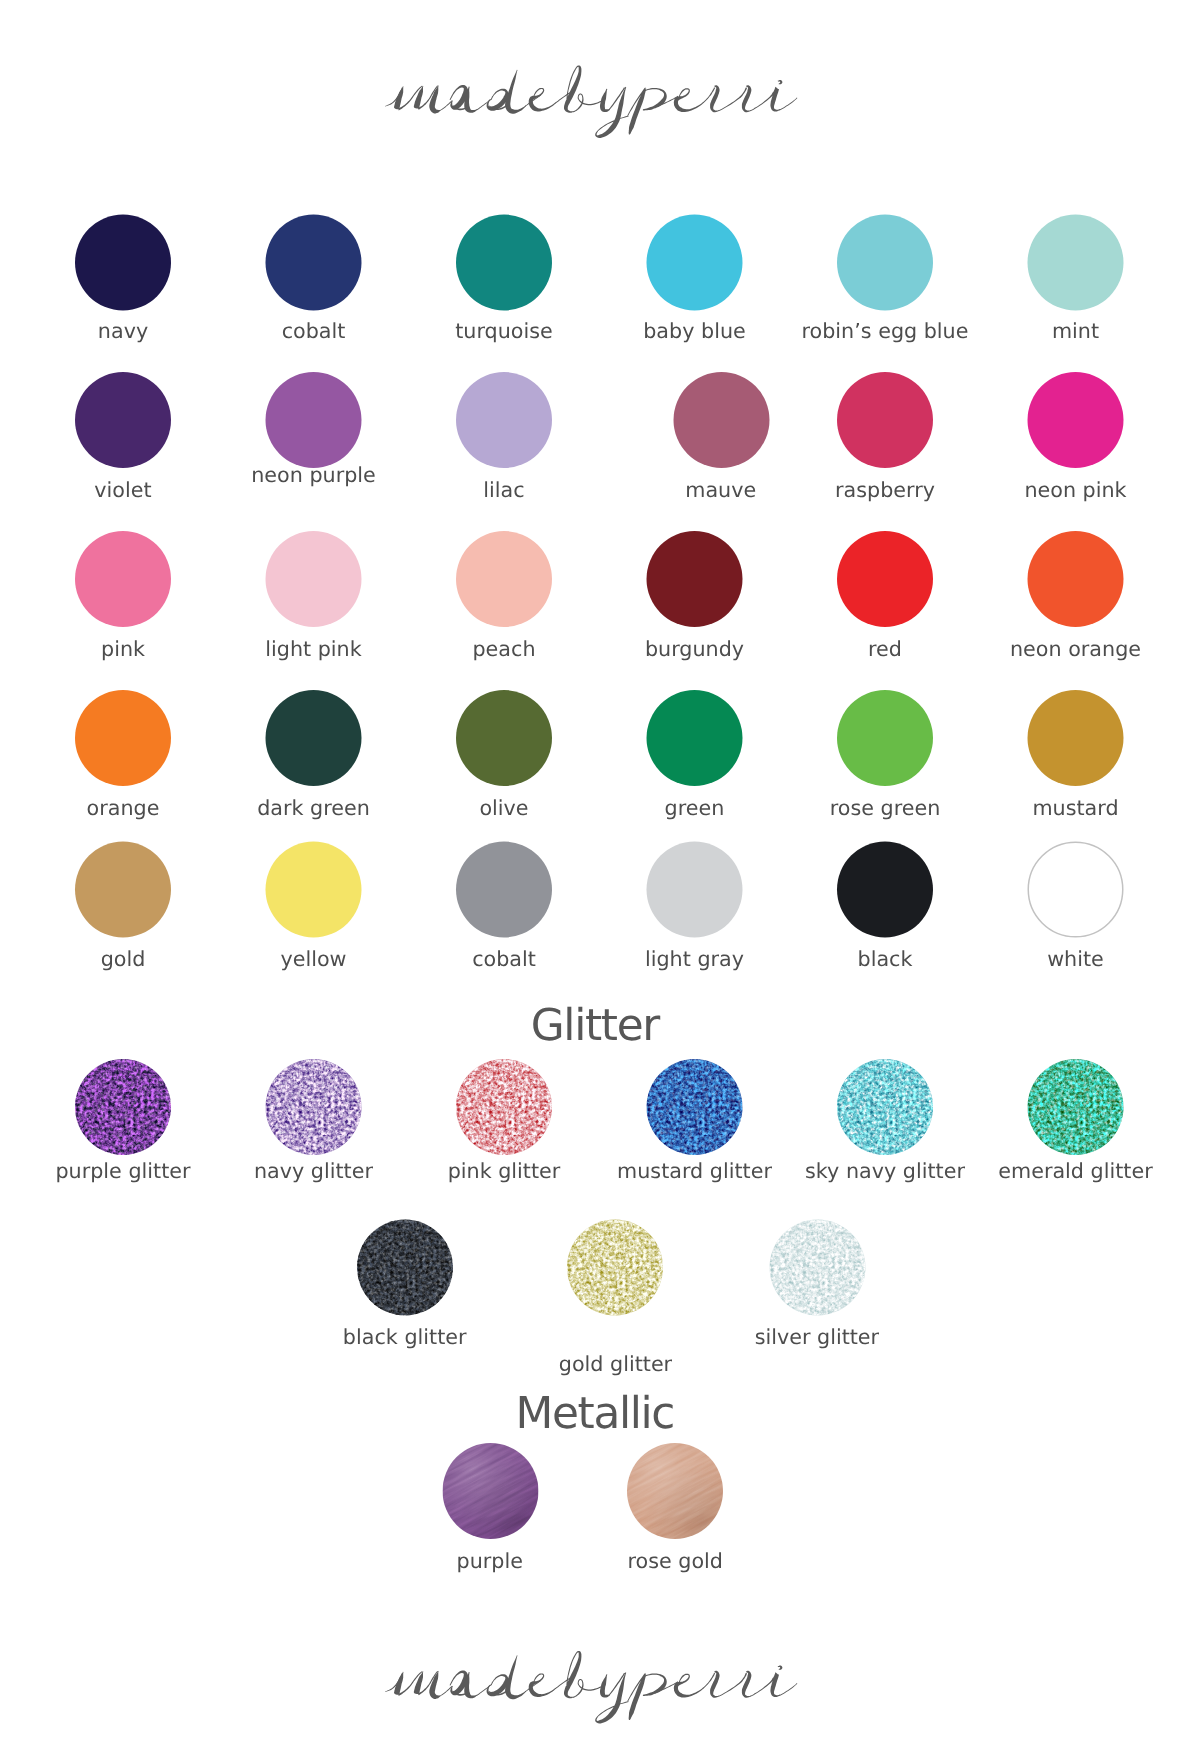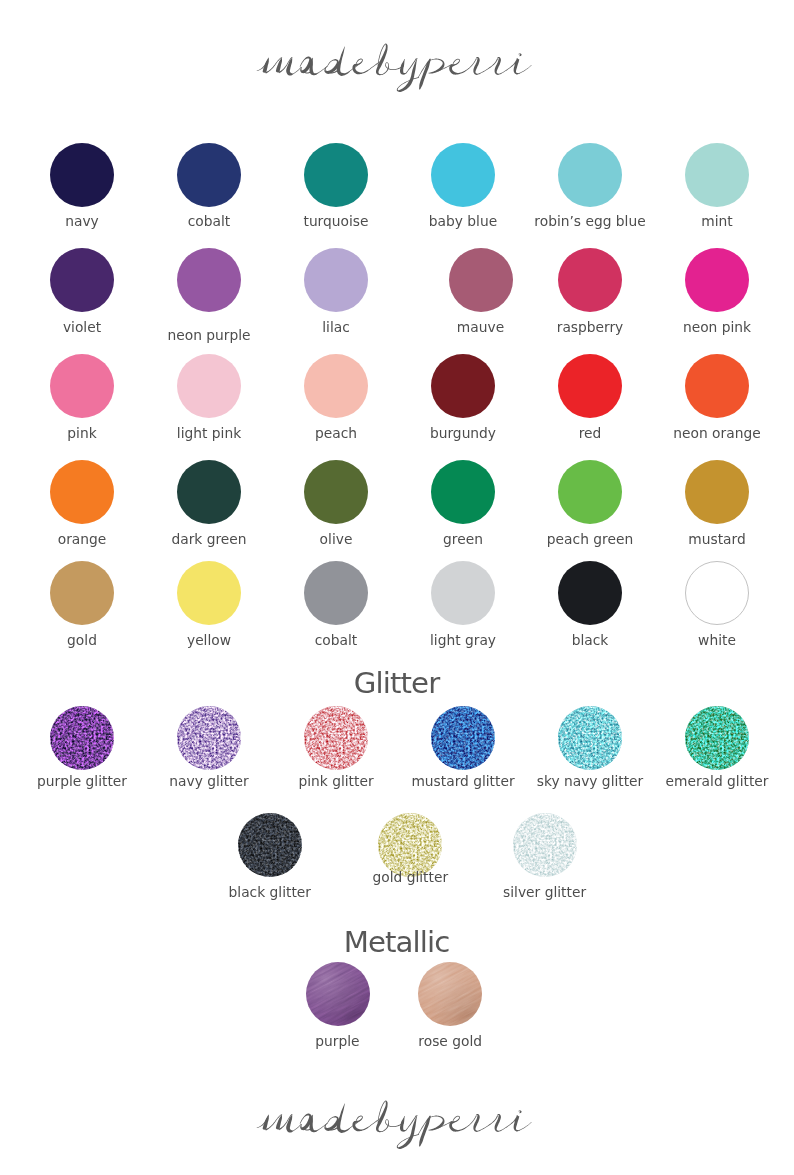--- a/index.html
+++ b/index.html
@@ -141,21 +141,21 @@
       <span class="lbl" style="top:72.4px">mint</span>
     </div>
 </div>
 <div class="row">
 <div class="swatch" style="left:18.5px;top:248.4px">
       <span class="dot" style="background:#48276b"></span>
       <span class="lbl" style="top:72.7px">violet</span>
     </div>
 <div class="swatch" style="left:145.5px;top:248.4px">
       <span class="dot" style="background:#9557a2"></span>
-      <span class="lbl" style="top:81px">neon purple</span>
+      <span class="lbl" style="top:63px">neon purple</span>
     </div>
 <div class="swatch" style="left:272.5px;top:248.4px">
       <span class="dot" style="background:#b6a8d3"></span>
       <span class="lbl" style="top:72.7px">lilac</span>
     </div>
 <div class="swatch" style="left:417px;top:248.4px">
       <span class="dot" style="background:#a65b74"></span>
       <span class="lbl" style="top:72.7px">mauve</span>
     </div>
 <div class="swatch" style="left:526.5px;top:248.4px">
@@ -205,21 +205,21 @@
 <div class="swatch" style="left:272.5px;top:459.6px">
       <span class="dot" style="background:#566a32"></span>
       <span class="lbl" style="top:73.1px">olive</span>
     </div>
 <div class="swatch" style="left:399.5px;top:459.6px">
       <span class="dot" style="background:#058953"></span>
       <span class="lbl" style="top:73.1px">green</span>
     </div>
 <div class="swatch" style="left:526.5px;top:459.6px">
       <span class="dot" style="background:#68bc47"></span>
-      <span class="lbl" style="top:73.1px">peach green</span>
+      <span class="lbl" style="top:73.1px">rose green</span>
     </div>
 <div class="swatch" style="left:653.5px;top:459.6px">
       <span class="dot" style="background:#c4932f"></span>
       <span class="lbl" style="top:73.1px">mustard</span>
     </div>
 </div>
 <div class="row">
 <div class="swatch" style="left:18.5px;top:561.1px">
       <span class="dot" style="background:#c49a5f"></span>
       <span class="lbl" style="top:72.8px">gold</span>
@@ -304,34 +304,34 @@
         <span class="gx g3" style="opacity:0.34"></span>
       </span>
       <span class="lbl" style="top:72.9px">black glitter</span>
     </div>
 <div class="swatch" style="left:346.8px;top:812.8px">
       <span class="dot glit" style="background:#c9c274">
         <span class="gx g1"></span>
         <span class="gx g2" style="opacity:1.00"></span>
         <span class="gx g3" style="opacity:0.18"></span>
       </span>
-      <span class="lbl" style="top:58px">gold glitter</span>
+      <span class="lbl" style="top:91px">gold glitter</span>
     </div>
 <div class="swatch" style="left:481.1px;top:812.8px">
       <span class="dot glit" style="background:#cfe0e1">
         <span class="gx g1"></span>
         <span class="gx g2" style="opacity:0.95"></span>
         <span class="gx g3" style="opacity:0.22"></span>
       </span>
       <span class="lbl" style="top:72.9px">silver glitter</span>
     </div>
 </div>
 <div class="sect" style="top:928.2px"><span>Metallic</span></div>
 <div class="row">
-<div class="swatch" style="left:274px;top:962.1px">
+<div class="swatch" style="left:263px;top:962.1px">
       <span class="dot met" style="background-color:#7b4b8d;background-image:radial-gradient(120% 110% at 32% 30%, rgba(255,255,255,.22), rgba(255,255,255,0) 62%), radial-gradient(90% 90% at 80% 82%, rgba(0,0,0,.13), rgba(0,0,0,0) 72%)">
         <span class="mx"></span>
       </span>
       <span class="lbl" style="top:72.9px">purple</span>
     </div>
 <div class="swatch" style="left:386.7px;top:962.1px">
       <span class="dot met" style="background-color:#d2a086;background-image:radial-gradient(120% 110% at 35% 28%, rgba(255,255,255,.25), rgba(255,255,255,0) 62%), radial-gradient(90% 90% at 80% 84%, rgba(0,0,0,.10), rgba(0,0,0,0) 72%)">
         <span class="mx"></span>
       </span>
       <span class="lbl" style="top:72.9px">rose gold</span>

